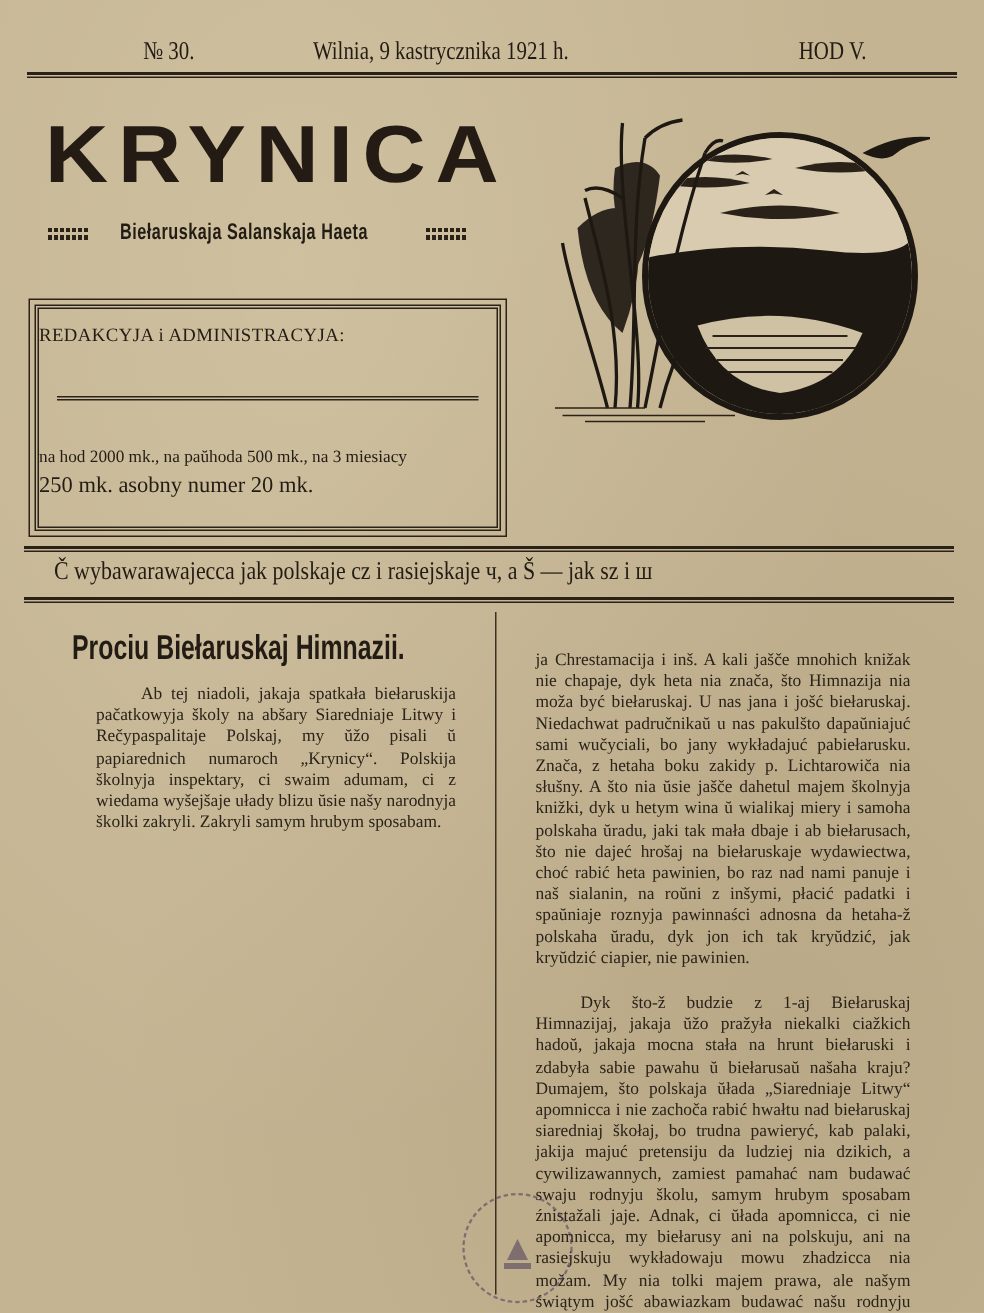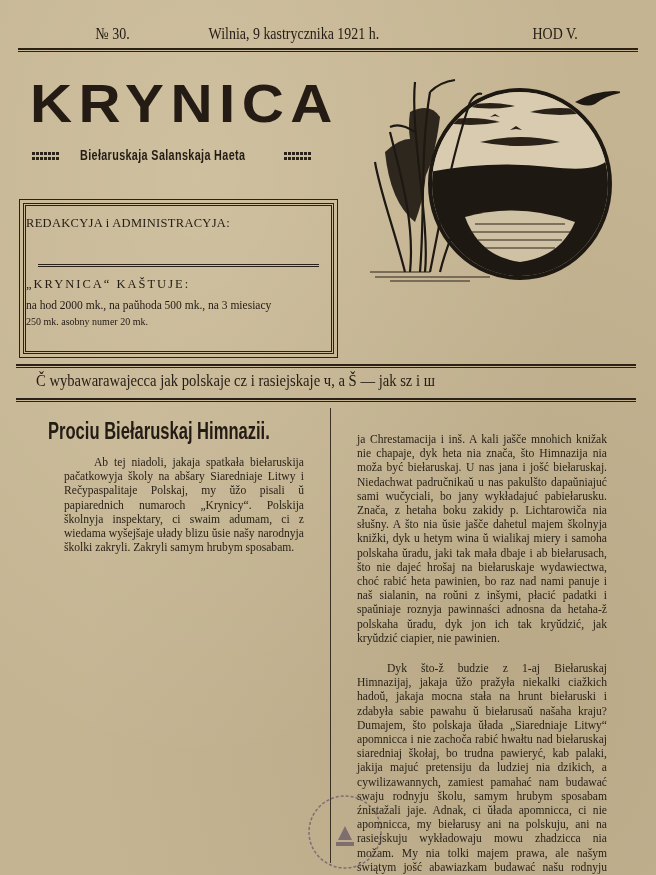--- a/index.html
+++ b/index.html
@@ -40,21 +40,21 @@
       left: 23px; top: 203px; width: 305px; height: 145px;
       border: 3px double #2a2218;
       outline: 1px solid #2a2218; outline-offset: 3px;
     }
     .box .line { position: absolute; left: 0; width: 100%; text-align: left; white-space: nowrap; }
     .box .l1 { top: 10px; font-size: 12.5px; letter-spacing: 0.3px; }
     .box .l2 { top: 30px; font-size: 12.5px; }
     .box .mid { position: absolute; left: 12px; right: 12px; top: 58px; border-top: 1px solid #2a2218; border-bottom: 1px solid #2a2218; height: 1px; }
     .box .l3 { top: 71px; font-size: 12.5px; letter-spacing: 2px; }
     .box .l4 { top: 93px; font-size: 11.5px; }
-    .box .l5 { top: 110px; font-size: 10px; }
+    .box .l5 { top: 110px; font-size: 15px; }
     .illustration { left: 370px; top: 72px; width: 250px; height: 210px; }
     .pron-rule-top { left: 16px; top: 364px; width: 620px; }
     .pron-rule-bot { left: 16px; top: 398px; width: 620px; }
     .pron {
       left: 36px; top: 371px; font-size: 17px; white-space: nowrap;
       transform: scaleX(0.86); transform-origin: left top;
     }
     .col-divider { left: 330px; top: 408px; width: 1px; height: 455px; background: #3a3024; }
     .headline {
       left: 48px; top: 418px; font-family: "Liberation Sans", sans-serif; font-size: 23px;
@@ -83,21 +83,20 @@
 <div class="abs masthead">KRYNICA</div>
 <div class="abs subtitle-row">
   <div class="orn" style="left:0"></div>
   <div class="subtitle">Biełaruskaja Salanskaja Haeta</div>
   <div class="orn" style="left:252px"></div>
 </div>
 
 <div class="abs box">
   <div class="line l1">REDAKCYJA i ADMINISTRACYJA:</div>
   <div class="mid"></div>
-  <div class="line l3">„KRYNICA“ KAŠTUJE:</div>
   <div class="line l4">na hod 2000 mk., na paŭhoda 500 mk., na 3 miesiacy</div>
   <div class="line l5">250 mk. asobny numer 20 mk.</div>
 </div>
 
 <svg class="abs illustration" viewBox="0 0 250 210">
   <defs>
     <clipPath id="circ">
         <ellipse cx="150" cy="112" rx="88" ry="92"></ellipse>
       </clipPath>
   </defs>

